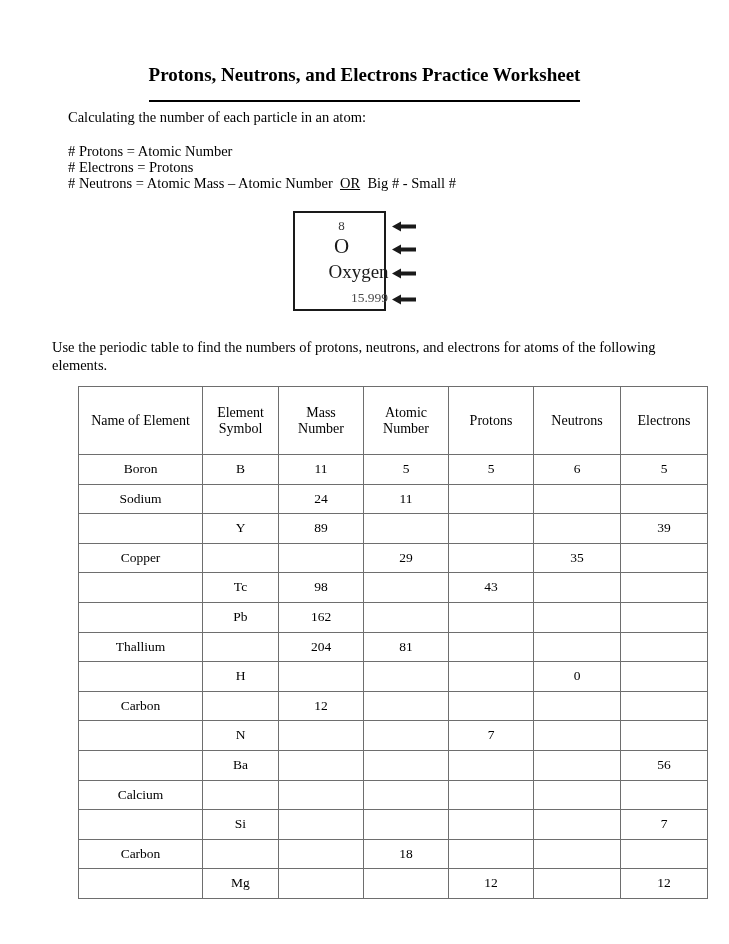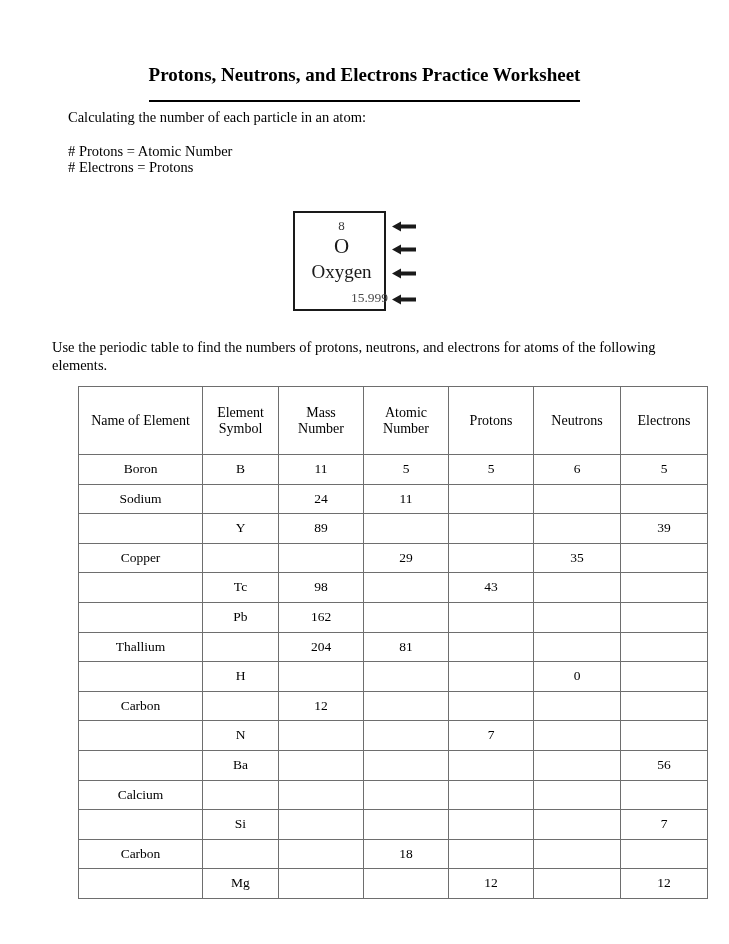--- a/index.html
+++ b/index.html
@@ -90,20 +90,21 @@
     font-size: 21px;
     color: #1a1a1a;
   }
   .tile-name {
     position: absolute;
     left: 0; top: 48px;
     width: 93px;
     text-align: center;
     font-size: 19px;
     color: #1a1a1a;
+    padding-left: 17px;
   }
   .tile-mass {
     position: absolute;
     left: 0; top: 77px;
     width: 93px;
     text-align: right;
     font-size: 13.5px;
     color: #4a4a4a;
   }
 
@@ -171,20 +172,25 @@
 <div class="page">
 
   <div class="title">
     <span>Protons, Neutrons, and Electrons Practice Worksheet</span>
   </div>
 
   <div class="intro-line intro-calc">Calculating the number of each particle in an atom:</div>
 
   <div class="intro-line formula-1"># Protons = Atomic Number</div>
   <div class="intro-line formula-2"># Electrons = Protons</div>
+  <div class="intro-line formula-3">
+    <span># Neutrons = Atomic Mass – Atomic Number</span>&nbsp;
+    <span class="ul-or">OR</span>&nbsp;
+    <span>Big # - Small #</span>
+  </div>
 
   <div class="tile-wrap">
     <div class="tile-box">
       <div class="tile-atomic">8</div>
       <div class="tile-symbol">O</div>
       <div class="tile-name">Oxygen</div>
       <div class="tile-mass">15.999</div>
     </div>
 
     <div class="arrow arrow-1">

